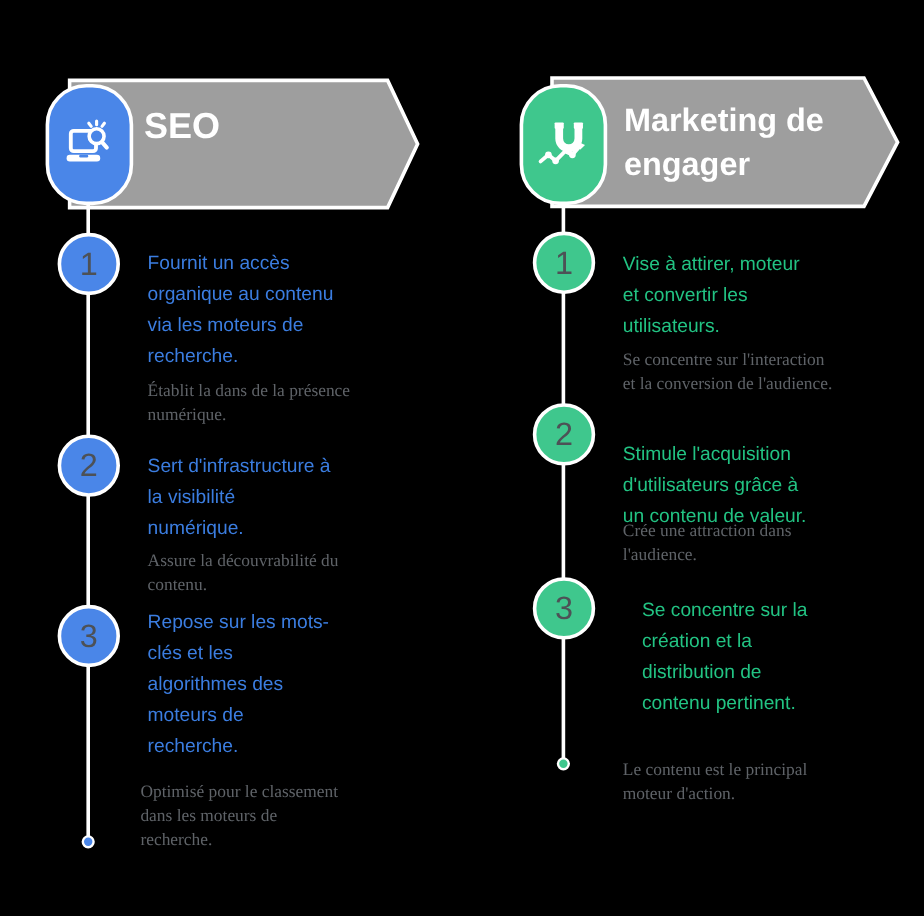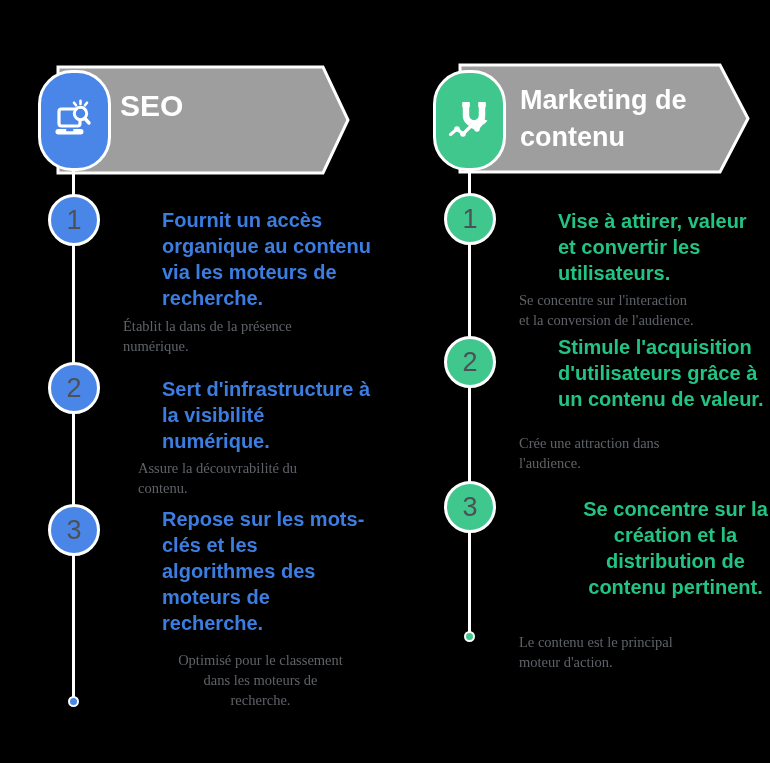--- a/index.html
+++ b/index.html
@@ -35,22 +35,22 @@
   }
   .nc-blue  { background:var(--accent-blue); }
   .nc-green { background:var(--accent-green); }
   .end-dot {
     position:absolute; width:11px; height:11px; border-radius:50%;
     border:2.5px solid var(--line-color);
   }
   .ed-blue  { left:68px;  top:696px; background:var(--accent-blue); }
   .ed-green { left:464px; top:631px; background:var(--accent-green); }
   .item-title {
-    position:absolute; width:235px; font-weight:700; font-size:20px;
-    line-height:26px; white-space:pre-line;margin-left:39px;
+    position:absolute; width:235px; font-weight:400; font-size:16px;
+    line-height:26px; white-space:pre-line;
   }
   .it-blue  { color:var(--accent-blue-text); }
   .it-green { color:var(--accent-green-text); }
   .item-sub {
     position:absolute; width:245px; font-size:14.5px; line-height:20px;
     color:var(--subtext-color); white-space:pre-line;font-family:Liberation Serif, serif;
   }
   .icon-badge svg { display:block; }
 </style>
 </head>
@@ -88,29 +88,29 @@
     <div class="item-title it-blue" style="left:123px; top:207px;">Fournit un accès
 organique au contenu
 via les moteurs de
 recherche.</div>
     <div class="item-sub" style="left:123px; top:316px;">Établit la dans de la présence
 numérique.</div>
 
     <div class="item-title it-blue" style="left:123px; top:376px;">Sert d'infrastructure à
 la visibilité
 numérique.</div>
-    <div class="item-sub" style="left:138px; top:458px;">Assure la découvrabilité du
+    <div class="item-sub" style="left:123px; top:458px;">Assure la découvrabilité du
 contenu.</div>
 
     <div class="item-title it-blue" style="left:123px; top:506px;">Repose sur les mots-
 clés et les
 algorithmes des
 moteurs de
 recherche.</div>
-    <div class="item-sub" style="left:138px; top:650px;text-align:center;">Optimisé pour le classement
+    <div class="item-sub" style="left:117px; top:650px;">Optimisé pour le classement
 dans les moteurs de
 recherche.</div>
   </section>
 
   <section>
     <svg class="banner" style="left:458px; top:61px;" width="294" height="115" viewBox="0 0 294 115">
       <polygon points="2,4 262,4 290,57.5 262,111 2,111"></polygon>
     </svg>
 
     <div class="icon-badge icon-right">
@@ -120,42 +120,42 @@
         <rect x="31.2" y="4" width="7.6" height="5.2" rx="0.8" fill="#fff"></rect>
         <polyline points="3.5,36.5 10,31 16,36 24,28 30,31 36.5,23.5" fill="none" stroke="#fff" stroke-width="3.2" stroke-linecap="round" stroke-linejoin="round"></polyline>
         <circle cx="10" cy="31" r="2.8" fill="#fff"></circle>
         <circle cx="16" cy="36" r="2.8" fill="#fff"></circle>
         <circle cx="30" cy="31" r="2.8" fill="#fff"></circle>
         <polygon points="35,20.3 40.5,22.8 36.5,26.8" fill="#fff"></polygon>
       </svg>
     </div>
 
     <h1 class="banner-title title-right">Marketing de
-contenu</h1>
+engager</h1>
 
     <div class="tl tl-right"></div>
 
     <div class="num-circle nc-green" style="left:444px; top:193px;">1</div>
     <div class="num-circle nc-green" style="left:444px; top:336px;">2</div>
     <div class="num-circle nc-green" style="left:444px; top:481px;">3</div>
     <div class="end-dot ed-green"></div>
 
-    <div class="item-title it-green" style="left:519px; top:208px;">Vise à attirer, valeur
+    <div class="item-title it-green" style="left:519px; top:208px;">Vise à attirer, moteur
 et convertir les
 utilisateurs.</div>
     <div class="item-sub" style="left:519px; top:290px;">Se concentre sur l'interaction
 et la conversion de l'audience.</div>
 
-    <div class="item-title it-green" style="left:519px; top:334px;">Stimule l'acquisition
+    <div class="item-title it-green" style="left:519px; top:366px;">Stimule l'acquisition
 d'utilisateurs grâce à
 un contenu de valeur.</div>
     <div class="item-sub" style="left:519px; top:433px;">Crée une attraction dans
 l'audience.</div>
 
-    <div class="item-title it-green" style="left:519px; top:496px;text-align:center;">Se concentre sur la
+    <div class="item-title it-green" style="left:535px; top:496px;">Se concentre sur la
 création et la
 distribution de
 contenu pertinent.</div>
     <div class="item-sub" style="left:519px; top:609px;margin-top:23px;">Le contenu est le principal
 moteur d'action.</div>
   </section>
 
 </div>
 
 </body></html>

